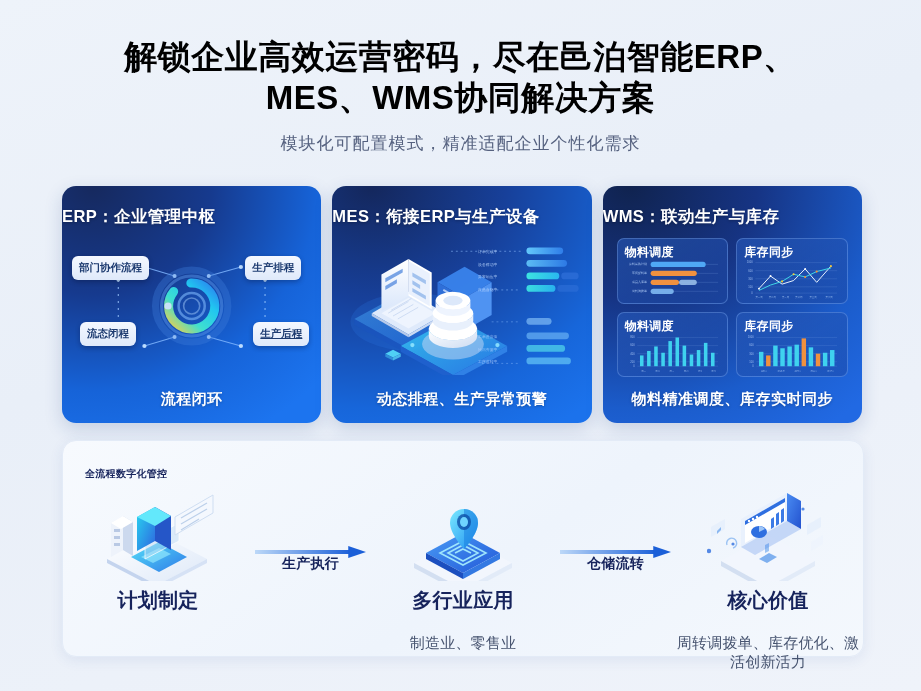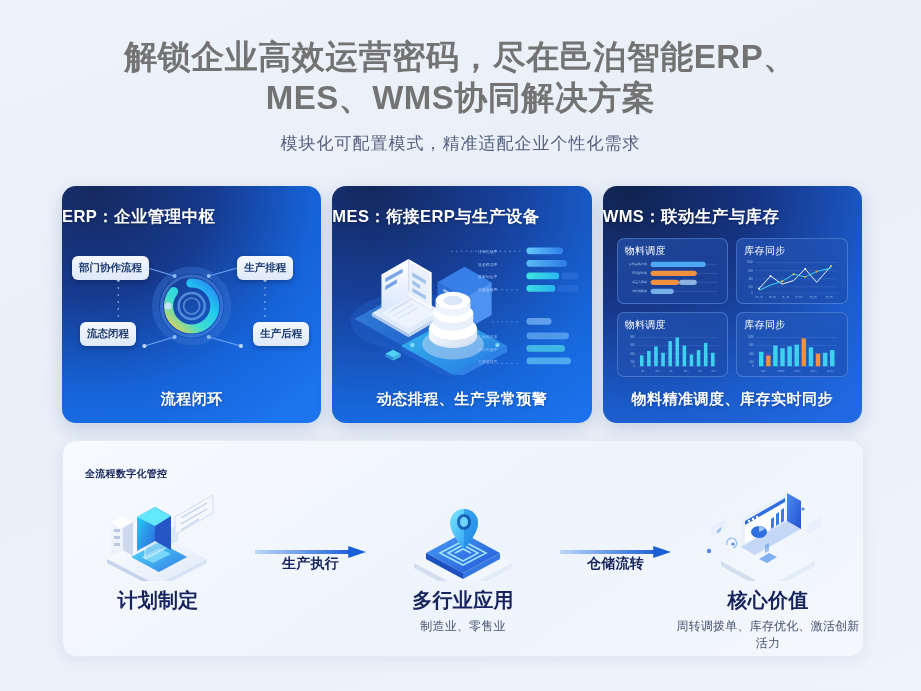--- a/index.html
+++ b/index.html
@@ -8,21 +8,21 @@
     background:linear-gradient(160deg,#eef3fa 0%,#e9eff8 40%,#eff3fa 100%);
     font-family:"Liberation Sans","DejaVu Sans",sans-serif;
     color:#13224a;
     -webkit-font-smoothing:antialiased;
   }
   .page{position:relative;width:921px;height:691px;}
 
   
   .header{padding-top:36px;text-align:center;}
   .title{
-    font-size:33px;line-height:41px;font-weight:bold;color:#737373;
+    font-size:33px;line-height:41px;font-weight:bold;color:#000000;
     letter-spacing:.5px;
   }
   .title .line{display:block;}
   .subtitle{
     margin-top:14px;font-size:17px;color:#55617f;letter-spacing:1px;font-weight:400;
   }
 
   
   .cards{
     position:absolute;top:186px;left:62px;width:800px;height:237px;
@@ -47,39 +47,39 @@
   .card-body{position:absolute;left:0;right:0;top:48px;bottom:44px;}
 
   
   .erp-wrap{position:relative;width:100%;height:100%;}
   .chip{
     position:absolute;background:linear-gradient(180deg,#f4f8ff 0%,#dfe9fa 100%);
     color:#1d3b70;font-size:10.5px;font-weight:bold;border-radius:6px;
     padding:5px 7px;white-space:nowrap;box-shadow:0 2px 5px rgba(0,10,40,.3);
   }
   .chip-tl{left:10px;top:22px;}
-  .chip-tr{right:28px;top:22px;}
+  .chip-tr{right:20px;top:22px;}
   .chip-bl{left:18px;top:88px;}
-  .chip-br{right:12px;top:88px;}
+  .chip-br{right:12px;top:88px;text-decoration:underline;}
   .erp-svg{position:absolute;inset:0;width:100%;height:100%;}
 
   
   .mes-svg{position:absolute;left:0;top:-4px;width:100%;height:100%;}
 
   
   .wms-grid{
     position:absolute;left:14px;right:14px;top:4px;bottom:2px;
     display:grid;grid-template-columns:1fr 1fr;grid-template-rows:1fr 1fr;gap:8px;
   }
   .panel{
     background:linear-gradient(150deg,rgba(40,92,190,.58) 0%,rgba(28,70,160,.46) 100%);
     border:1px solid rgba(140,185,255,.35);border-radius:7px;position:relative;
     padding:5px 7px 4px 7px;box-sizing:border-box;overflow:hidden;
   }
-  .panel-title{color:#ffffff;font-size:10px;font-weight:normal;letter-spacing:.3px;}
+  .panel-title{color:#ffffff;font-size:12px;font-weight:bold;letter-spacing:.3px;}
   .panel-plot{position:absolute;left:6px;right:6px;top:20px;bottom:4px;}
   .panel-plot svg{width:100%;height:100%;display:block;}
 
   
   .flow{
     position:absolute;left:62px;top:440px;width:800px;height:215px;
     background:linear-gradient(145deg,#f7fafe 0%,#eef4fc 55%,#f4f8fd 100%);
     border-radius:14px;box-shadow:0 3px 14px rgba(40,80,150,.09);
     border:1px solid #e3ebf7;
   }
@@ -88,21 +88,21 @@
     letter-spacing:.3px;
     font-family:Liberation Mono, monospace;
   }
   .flow-row{
     position:absolute;left:0;right:0;top:48px;height:160px;
     display:flex;align-items:flex-start;
   }
   .step{flex:0 0 auto;width:190px;text-align:center;position:relative;}
   .step-art{height:92px;display:flex;align-items:center;justify-content:center;}
   .step-label{font-size:20px;font-weight:bold;color:#16235c;margin-top:6px;letter-spacing:.3px;}
-  .step-sub{font-size:12px;color:#46536f;margin-top:4px;letter-spacing:.2px;}
+  .step-sub{font-size:15px;color:#46536f;margin-top:20px;letter-spacing:.2px;}
   .conn{flex:1 1 auto;position:relative;height:92px;}
   .conn-label{
     position:absolute;left:0;right:0;top:18px;text-align:center;
     font-size:14px;font-weight:bold;color:#16235c;letter-spacing:.3px;margin-top:48px;
   }
   .conn-arrow{position:absolute;left:2px;right:2px;top:56px;height:14px;}
   .conn-arrow svg{width:100%;height:100%;display:block;}
 </style>
 </head>
 <body>

